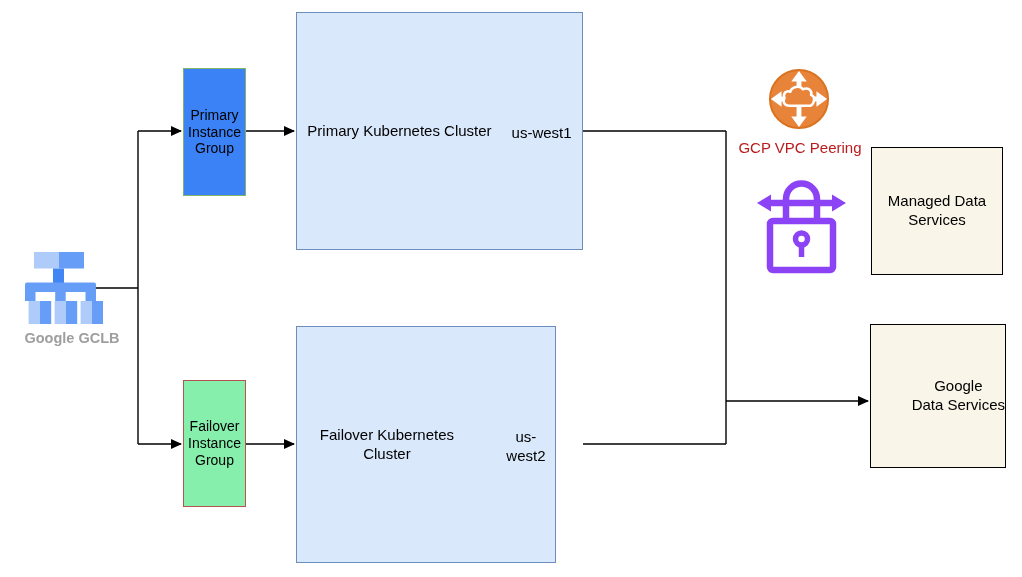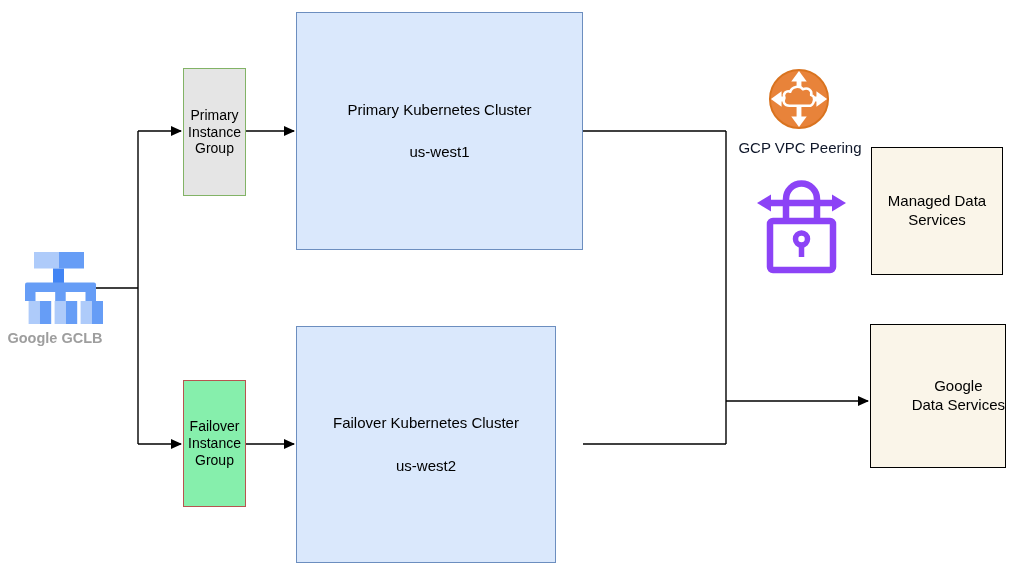--- a/index.html
+++ b/index.html
@@ -14,42 +14,42 @@
   .node{
     position:absolute;
     box-sizing:border-box;
     display:flex;align-items:center;justify-content:center;
     text-align:center;
     color:#000;
     white-space:pre-line;
     line-height:1.21;
   }
   .ig{font-size:14px;border:1px solid;}
-  #primary-ig{left:183px;top:68px;width:63px;height:128px;background:#e5e5e5;border-color:#82b366;}
+  #primary-ig{left:183px;top:68px;width:63px;height:128px;background:#3b82f6;border-color:#82b366;}
   #failover-ig{left:183px;top:380px;width:63px;height:127px;background:#86efac;border-color:#b85450;}
   .cluster{
     background:#dae8fc;border:1px solid #6c8ebf;
-    font-size:15px;flex-direction:column;gap:20px;
+    font-size:15px;gap:20px;
   }
   #primary-cluster{left:296px;top:12px;width:287px;height:238px;}
   #failover-cluster{left:296px;top:326px;width:260px;height:237px;}
   .cluster .region{margin-top:4px;}
   .ds{background:#faf5e9;border:1px solid #000;font-size:15px;line-height:1.25;}
   #managed-ds{left:871px;top:123px;width:132px;height:128px;margin-top:24px;}
   #google-ds{left:870px;top:324px;width:136px;height:144px;justify-content:flex-end;}
   .icon-box{position:absolute;}
   #gclb-icon{left:25px;top:250px;width:78px;height:78px;}
   #gclb-label{
-    position:absolute;left:0;top:330px;width:110px;
+    position:absolute;left:17px;top:330px;width:110px;
     text-align:center;font-size:14.5px;font-weight:bold;color:#9e9e9e;
   }
   #vpc-icon{left:768px;top:68px;width:62px;height:62px;}
   #vpc-label{
     position:absolute;left:729px;top:139px;width:142px;
-    text-align:center;font-size:15px;color:#0f172a;
+    text-align:center;font-size:15px;color:#b91c1c;
   }
   #lock-icon{left:756px;top:173px;width:91px;height:102px;}
 </style>
 </head>
 <body>
 
 <div id="canvas">
 
   <svg id="connectors" width="1022" height="577" viewBox="0 0 1022 577">
     <defs>

